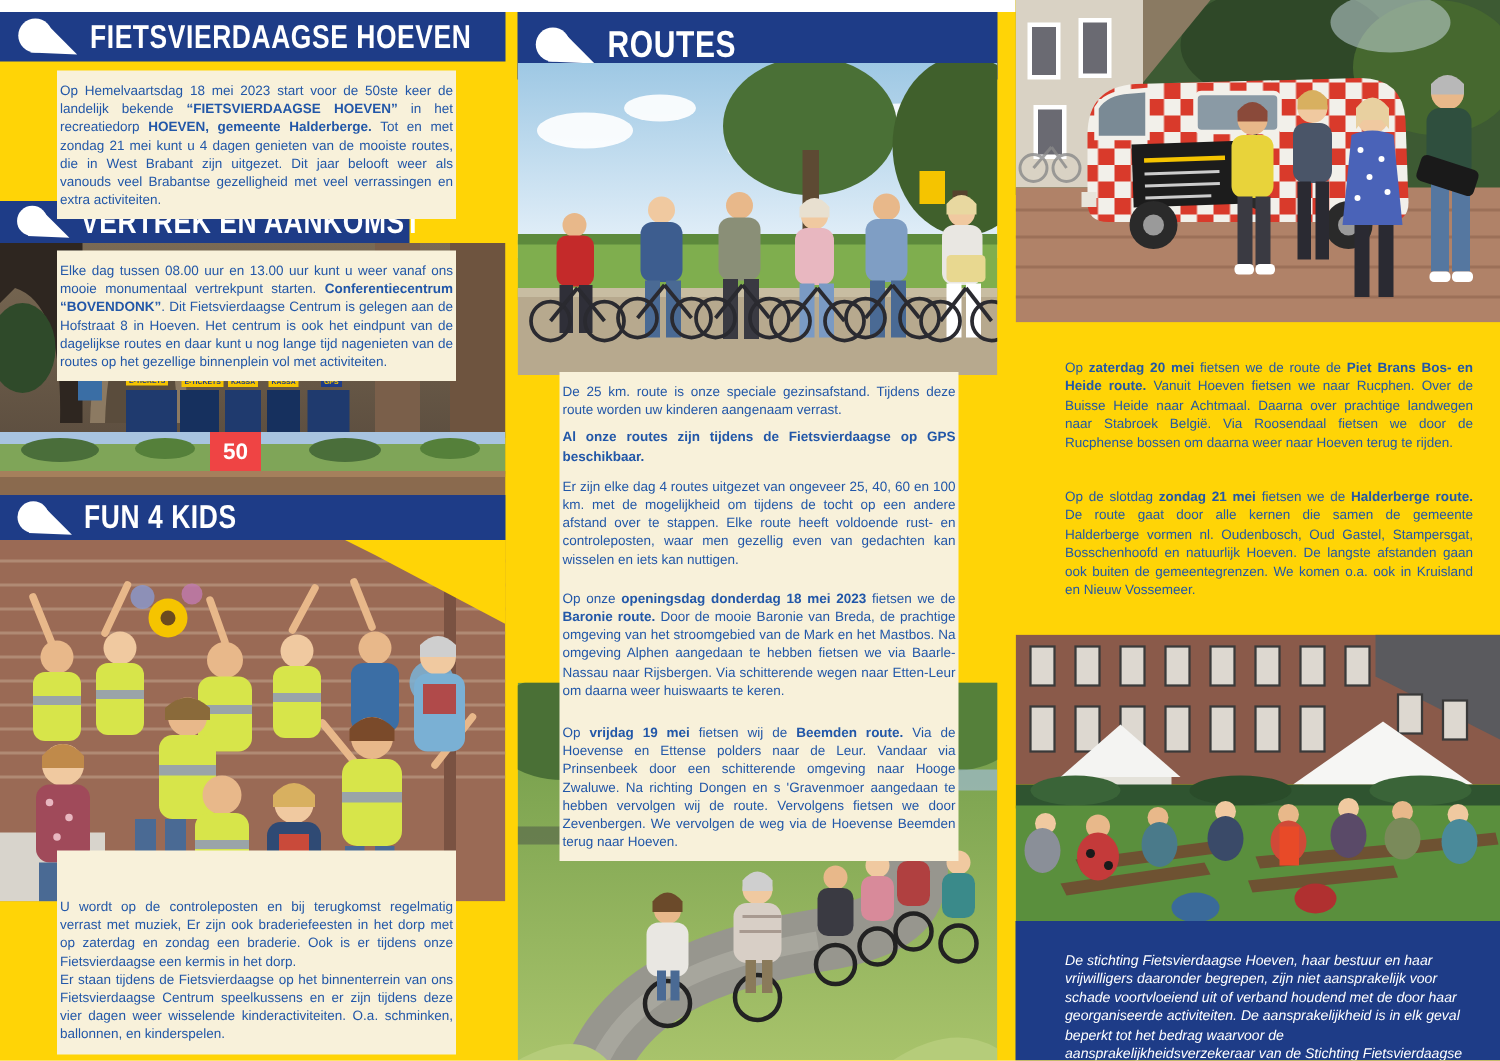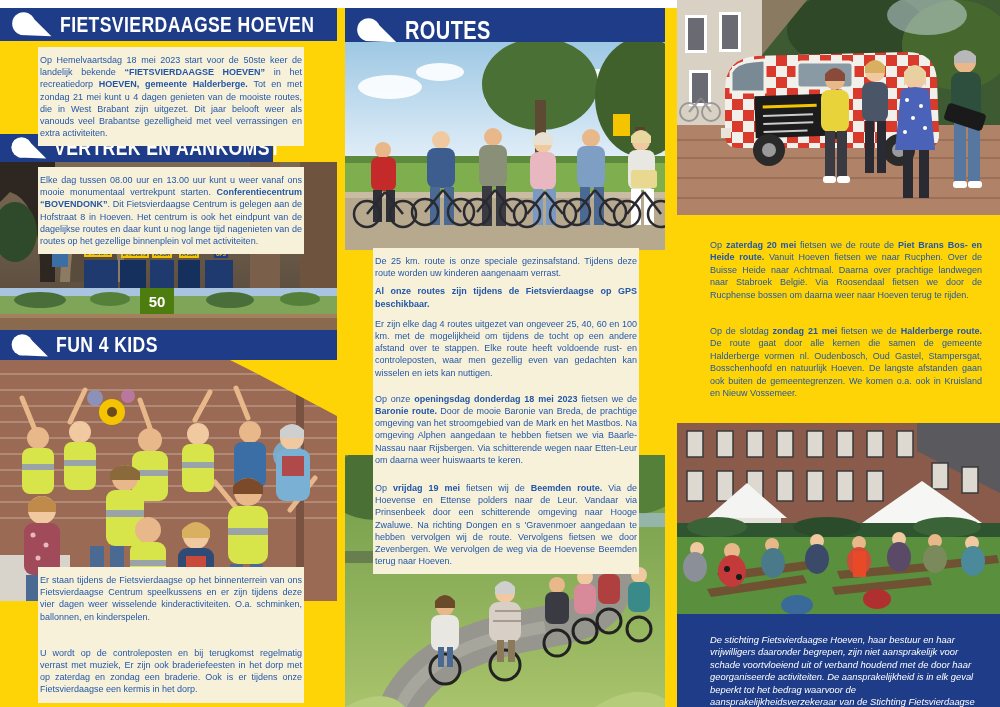--- a/index.html
+++ b/index.html
@@ -34,21 +34,21 @@
   .navybox{
     position:absolute;background:#1e3c87;color:#ffffff;font-style:italic;
     font-size:9.4px;line-height:12.4px;padding:20px 16px 8px 33px;z-index:6;text-align:left;
   }
   .sign{
     position:absolute;font-size:4.6px;font-weight:bold;color:#1e3c87;
     background:#f5c400;padding:1px 2px;line-height:5px;white-space:nowrap;z-index:3;
   }
   .sign.dark{background:#1e3c87;color:#f5c400;}
   .badge50{
-    position:absolute;background:#4d7c0f;color:#ffffff;font-weight:bold;
+    position:absolute;background:#ef4444;color:#ffffff;font-weight:bold;
     font-size:15px;display:flex;align-items:center;justify-content:center;z-index:3;
   }
   .m6{margin-top:6px;}.m8{margin-top:8px;}.m14{margin-top:14px;}.m16{margin-top:16px;}
   .m24{margin-top:24px;}
 </style>
 </head>
 <body>
 
 <div class="page">
   <div class="white-top"></div>
@@ -210,22 +210,22 @@
           <rect x="186" y="196" width="20" height="14" fill="#c94a3a"></rect>
         <rect x="90" y="186" width="14" height="55" fill="#4a6a94"></rect>
           <rect x="110" y="186" width="14" height="55" fill="#4a6a94"></rect>
         <rect x="230" y="204" width="13" height="37" fill="#4a6a94"></rect>
           <rect x="250" y="204" width="13" height="37" fill="#4a6a94"></rect>
       </g>
     </svg>
   </div>
 
   <div class="cream" style="left:38px;top:567px;width:262px;">
+    <div class="para m24"><span>U wordt op de controleposten en bij terugkomst regelmatig verrast met muziek, Er zijn ook braderiefeesten in het dorp met op zaterdag en zondag een braderie. Ook is er tijdens onze Fietsvierdaagse een kermis in het dorp.</span></div>
     <div class="para"><span>Er staan tijdens de Fietsvierdaagse op het binnenterrein van ons Fietsvierdaagse Centrum speelkussens en er zijn tijdens deze vier dagen weer wisselende kinderactiviteiten. O.a. schminken, ballonnen, en kinderspelen.</span></div>
-    <div class="para m24"><span>U wordt op de controleposten en bij terugkomst regelmatig verrast met muziek, Er zijn ook braderiefeesten in het dorp met op zaterdag en zondag een braderie. Ook is er tijdens onze Fietsvierdaagse een kermis in het dorp.</span></div>
   </div>
 
   <div class="bar" style="left:345px;top:8px;width:320px;height:45px;">
     <svg class="bubble" viewBox="0 0 100 64">
       <circle cx="30" cy="30" r="27" fill="#ffffff"></circle>
       <polygon points="50,14 96,60 22,57" fill="#ffffff"></polygon>
     </svg>
     <span class="bar-title" style="font-size:25px;">ROUTES</span>
   </div>
 

